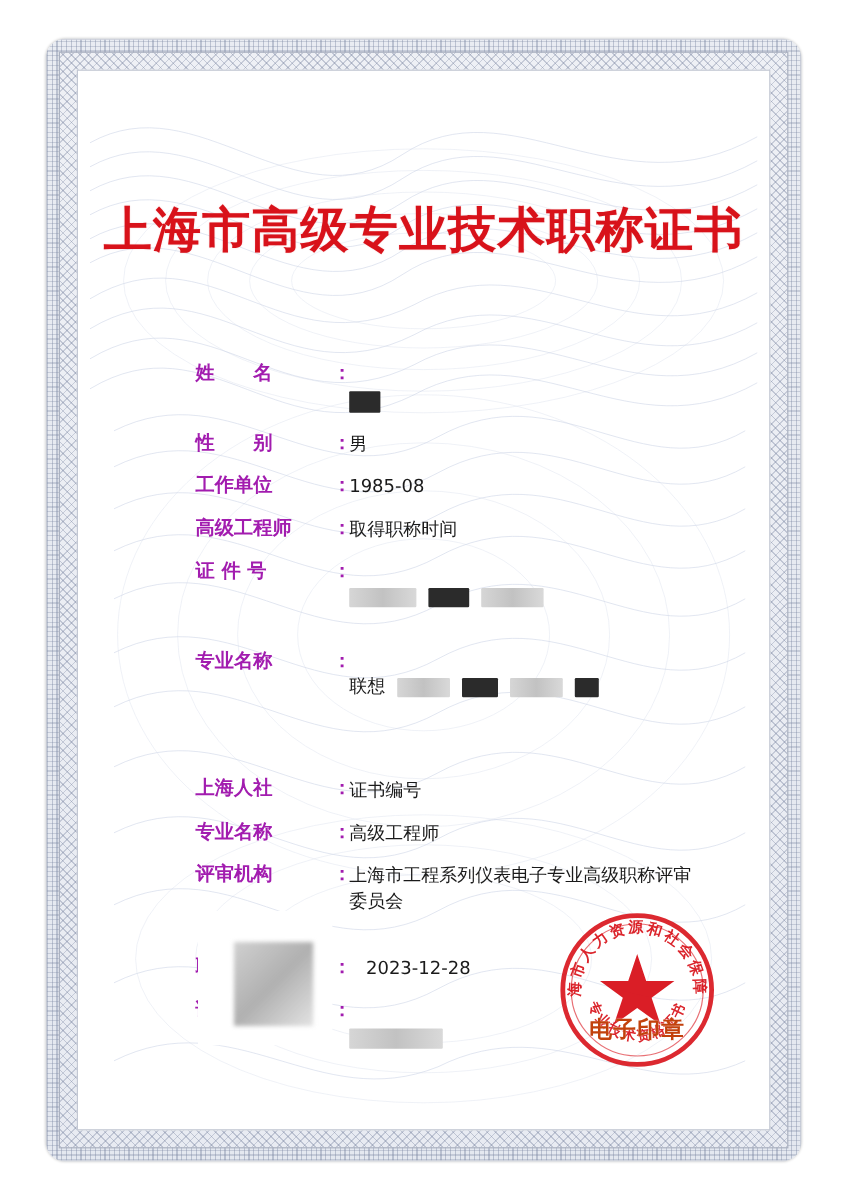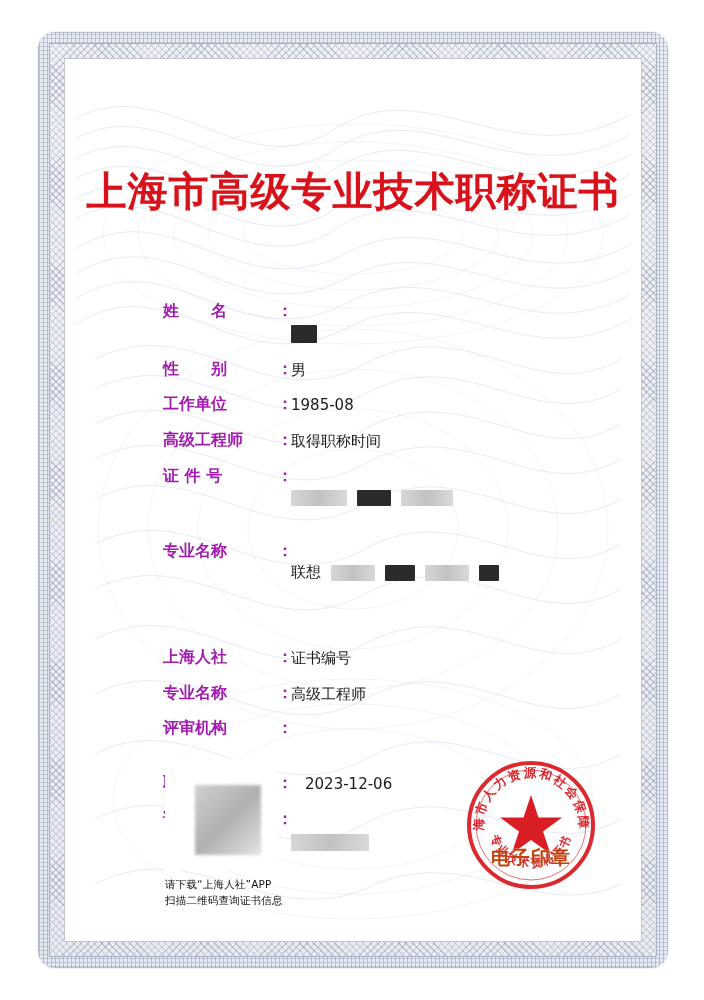--- a/index.html
+++ b/index.html
@@ -343,30 +343,32 @@
             <span class="colon">：</span>
           </div>
           <div class="val">高级工程师</div>
         </div>
 
         <div class="row">
           <div class="lbl">
             <span class="chars">评审机构</span>
             <span class="colon">：</span>
           </div>
+          <div class="val">上海市工程系列仪表电子专业高级职称评审
+委员会</div>
         </div>
 
         <div class="spacer-md"></div>
 
         <div class="row">
           <div class="lbl">
             <span class="chars" style="width:128px;">取得职称时间</span>
             <span class="colon">：</span>
           </div>
-          <div class="val" style="padding-left:14px;">2023-12-06</div>
+          <div class="val" style="padding-left:14px;">2023-12-28</div>
         </div>
 
         <div class="row">
           <div class="lbl">
             <span class="chars">证书编号</span>
             <span class="colon">：</span>
           </div>
           <div class="val">
             <span class="redact blur" style="width:78px;height:17px;"></span>
           </div>
@@ -812,24 +814,20 @@
               <i class="on"></i>
               <i></i>
               <i></i>
               <i></i>
               <i></i>
               <i></i>
               <i></i>
               <i></i>
             </div>
           <div class="qr-blur"></div>
-        </div>
-        <div class="qr-caption">
-          <div>请下载“上海人社”APP</div>
-          <div>扫描二维码查询证书信息</div>
         </div>
       </div>
 
       <div class="seal">
         <svg width="136" height="136" viewBox="0 0 136 136" xmlns="http://www.w3.org/2000/svg">
           <defs>
             <path id="arcTop" d="M 20,68 A 48,48 0 0 1 116,68"></path>
             <path id="arcBottom" d="M 26,68 A 42,42 0 0 0 110,68"></path>
           </defs>
           <circle cx="68" cy="68" r="62" fill="none" stroke="#d8121a" stroke-width="4" opacity="0.9"></circle>

